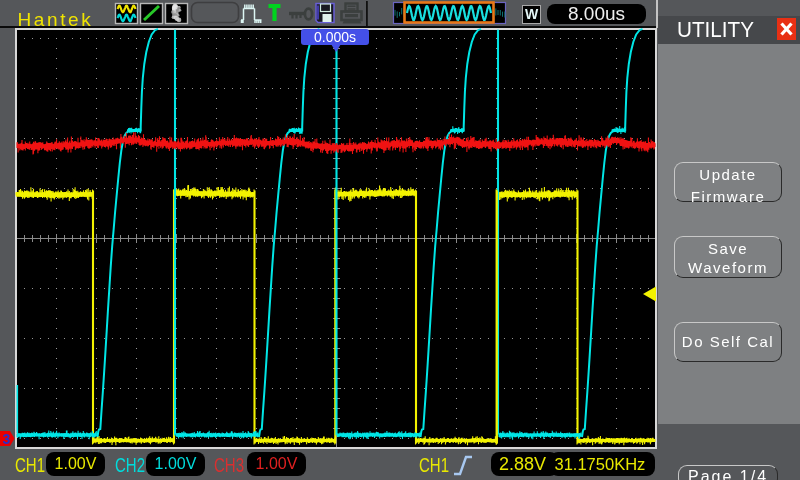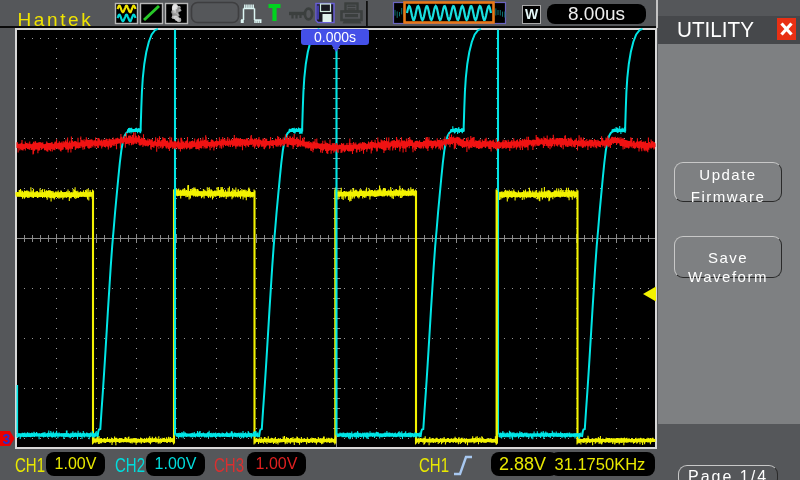--- a/index.html
+++ b/index.html
@@ -126,21 +126,22 @@
 <div id="panel">
   <div id="phead">
     <span style="position:absolute;left:18.5px;top:1px;color:#fff;font-size:22px;display:inline-block;transform:scaleX(0.94);transform-origin:0 0">UTILITY</span>
     <div style="position:absolute;left:119px;top:2px;width:19px;height:22px;background:#e83014">
       <svg width="19" height="22" viewBox="0 0 19 22">
           <path d="M4.5 5.5 L14.5 16.5 M14.5 5.5 L4.5 16.5" stroke="#fff" stroke-width="3.2"></path>
         </svg>
     </div>
   </div>
   <div class="btn" style="top:146px;height:40px;padding-top:1px;line-height:22px">Update<br>Firmware</div>
-  <div class="btn" style="top:220px;height:42px;padding-top:11px;line-height:19px">Save<br>Waveform</div>
+  <div class="btn" style="top:220px;height:42px;padding-top:2px;line-height:19px">Save<br>Waveform</div>
+  <div class="btn" style="top:306px;height:40px;line-height:38px">Do Self Cal</div>
   <div class="btn" style="top:449px;left:20px;width:100px;height:23px;line-height:21px;font-size:16px;letter-spacing:2px">Page 1/4</div>
 </div>
 
 <div class="abs" style="left:0;top:449px;width:658px;height:31px;background:#55575a"></div>
 <div class="chlab" style="left:15px;color:#e8e800">CH1</div>
 <div class="pill" style="left:46px;top:452px;width:59px;color:#e8e800">1.00V</div>
 <div class="chlab" style="left:115px;color:#00dcdc">CH2</div>
 <div class="pill" style="left:146px;top:452px;width:59px;color:#00dcdc">1.00V</div>
 <div class="chlab" style="left:214px;color:#d83030">CH3</div>
 <div class="pill" style="left:247px;top:452px;width:59px;color:#e02020">1.00V</div>

